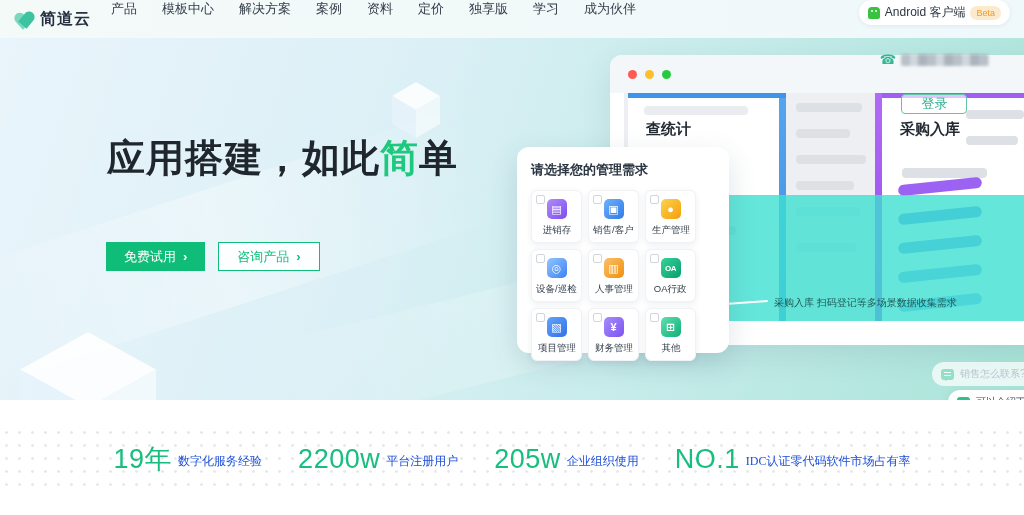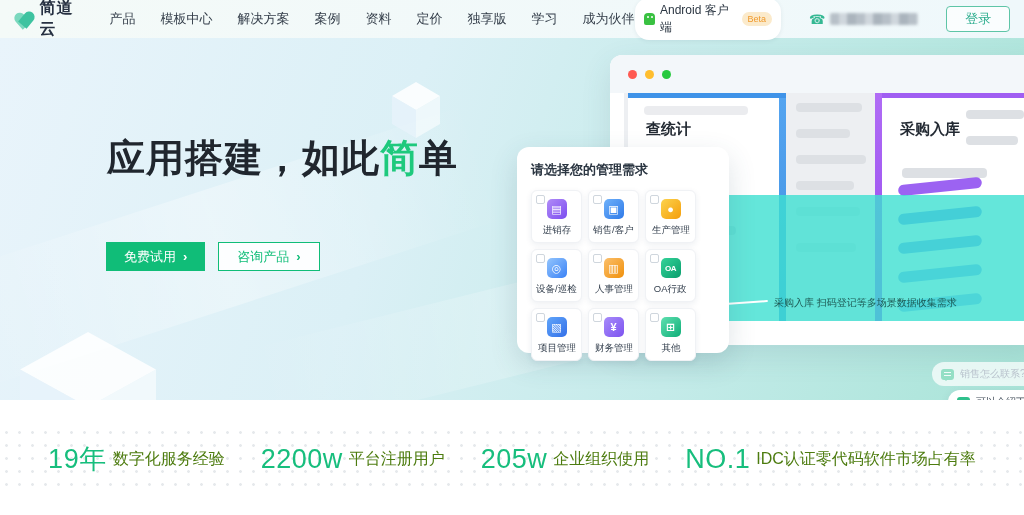--- a/index.html
+++ b/index.html
@@ -3,31 +3,31 @@
 <meta charset="utf-8">
 <style>
   * { margin:0; padding:0; box-sizing:border-box; }
   html,body { width:1024px; height:515px; overflow:hidden; }
   body { font-family:"Liberation Sans","DejaVu Sans",sans-serif; background:#fff; }
   .page { position:relative; width:1024px; height:515px; }
 
   
   .nav { position:absolute; left:0; top:0; width:1024px; height:38px;
          background:linear-gradient(90deg,#f4faf8,#eff8fb);
-         display:flex; align-items:center; padding:16px 14px; z-index:30; }
+         display:flex; padding:0 14px; z-index:30; }
   .logo { display:flex; align-items:center; gap:6px; margin-right:20px; cursor:pointer; }
   .heart { position:relative; width:20px; height:18px; }
   .heart::before, .heart::after { content:""; position:absolute; width:11px; height:16px;
          border-radius:11px 11px 0 0; }
   .heart::before { left:2px; top:2px; background:#7ad8be; transform:rotate(-42deg); }
   .heart::after  { left:8px; top:1px; background:#3ec3a0; transform:rotate(40deg); }
   .logo-text { font-size:16px; font-weight:700; color:#273142; letter-spacing:1px; }
   .menu { display:flex; gap:25px; }
   .menu-item { font-size:13px; color:#333d49; cursor:pointer; white-space:nowrap; }
-  .nav-right { margin-left:auto; display:flex; align-items:center; gap:28px; }
+  .nav-right { margin-left:auto; display:flex; align-items:center; gap:28px;flex-direction:column; }
   .android-pill { background:#fff; border-radius:14px; padding:4px 9px; display:flex;
          align-items:center; gap:5px; box-shadow:0 1px 4px rgba(40,70,90,.08); cursor:pointer; }
   .android-ic { width:12px; height:12px; border-radius:4px 4px 2px 2px; background:#39c141; position:relative; }
   .android-ic::after { content:""; position:absolute; left:3px; top:3px; width:2px; height:2px;
          background:#fff; border-radius:50%; box-shadow:4px 0 0 #fff; }
   .android-label { font-size:12px; color:#2b3642; }
   .beta-pill { font-size:9px; color:#f09a2d; background:#fbeacb; border-radius:8px; padding:2px 6px; }
   .phone-group { display:flex; align-items:center; gap:5px; }
   .phone-ic { color:#34b893; font-size:13px; line-height:1; }
   .phone-redacted { width:88px; height:12px; border-radius:2px; filter:blur(1.6px); opacity:.8;
@@ -123,21 +123,21 @@
   .bubble1 .chat-ic { opacity:.45; }
 
   
   .stats-section { position:absolute; left:0; top:400px; width:1024px; height:115px; background:#fff; }
   .dots-pattern { position:absolute; left:0; top:26px; width:1024px; height:66px;
       background-image:radial-gradient(circle,#e6e9ec 1.3px,transparent 1.5px); background-size:13px 13px; }
   .stats-row { position:absolute; left:0; top:46px; width:1024px; display:flex; justify-content:center;
                align-items:flex-end; gap:36px; }
   .stat { display:flex; align-items:flex-end; gap:6px; }
   .stat-value { font-size:27px; color:#17be7d; line-height:1; letter-spacing:.5px; }
-  .stat-label { font-size:16px; color:#4d7c0f; padding-bottom:3px; white-space:nowrap; }
+  .stat-label { font-size:12px; color:#1d4ed8; padding-bottom:3px; white-space:nowrap;font-family:Liberation Serif, serif; }
 </style>
 </head>
 <body>
 
 <div class="page">
 
   <div class="nav">
     <div class="logo">
       <span class="heart"></span>
       <span class="logo-text">简道云</span>

